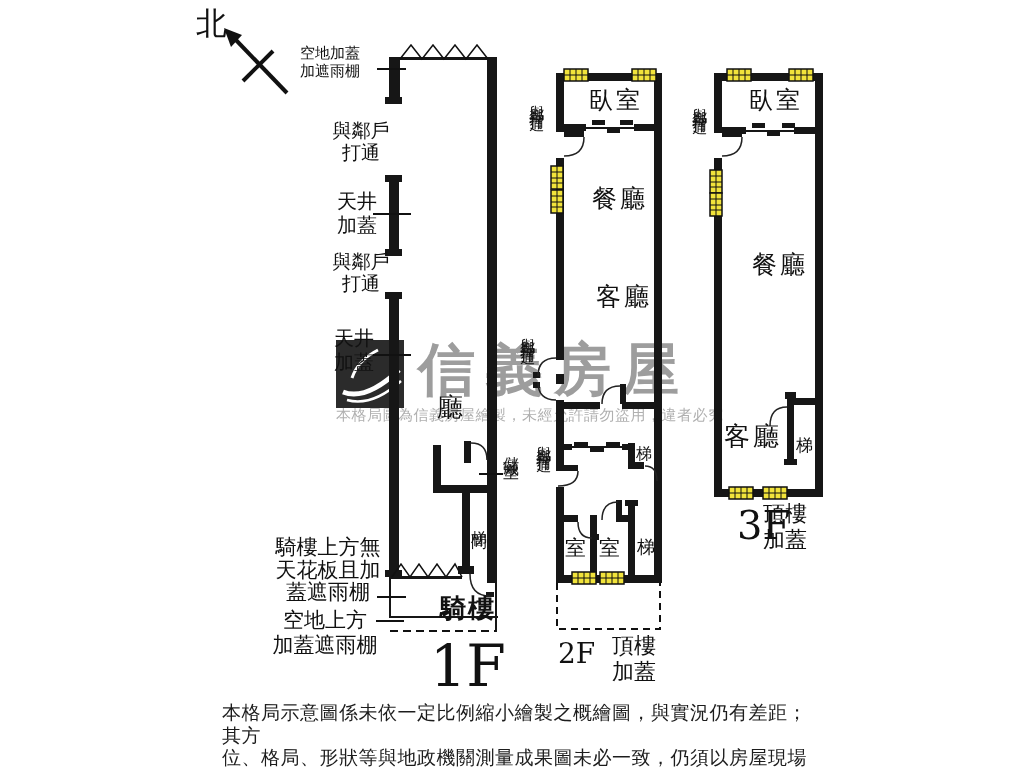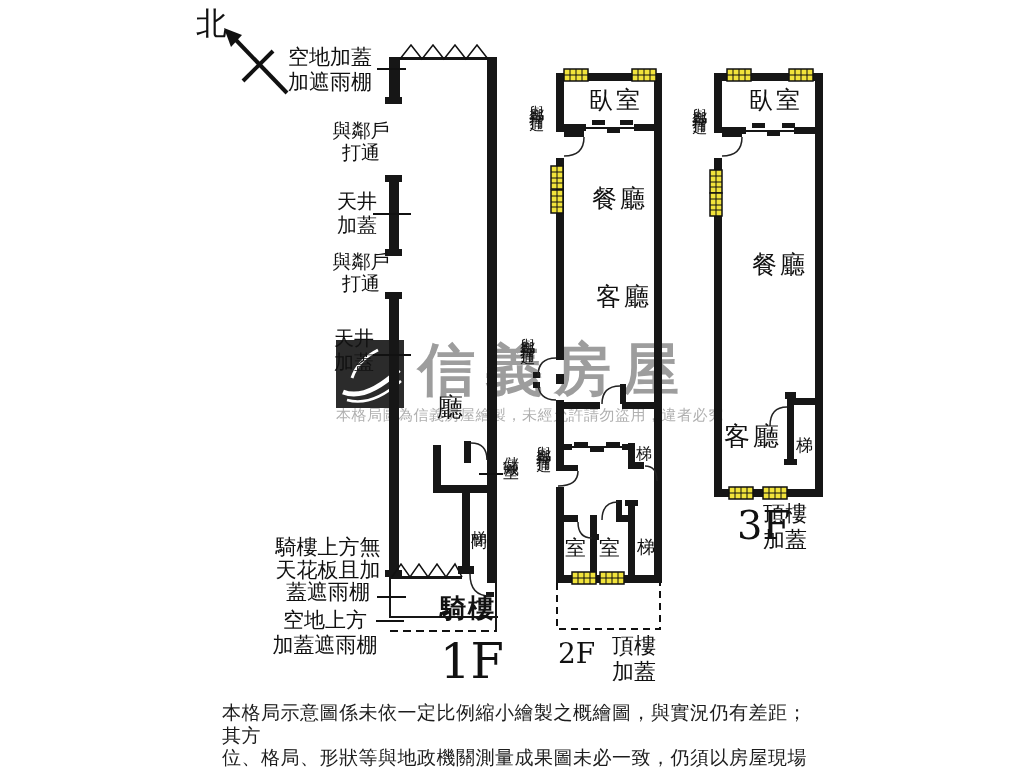--- a/index.html
+++ b/index.html
@@ -187,40 +187,40 @@
       <use href="#winh" x="763" y="487"></use>
       <use href="#winv" x="551" y="166"></use>
       <use href="#winv" x="551" y="190"></use>
       <use href="#winv" x="710" y="170"></use>
       <use href="#winv" x="710" y="193"></use>
     </g>
   </svg>
 
   <div class="lbl" style="left:196px;top:5px;font-size:31px;">北</div>
 
-  <div class="lbl" style="left:278px;top:45px;width:104px;font-size:21px;">空地加蓋
+  <div class="lbl" style="left:278px;top:45px;width:104px;font-size:15px;">空地加蓋
 加遮雨棚</div>
   <div class="lbl" style="left:330px;top:119px;width:62px;font-size:19px;">與鄰戶
 打通</div>
   <div class="lbl" style="left:331px;top:190px;width:52px;font-size:20px;">天井
 加蓋</div>
   <div class="lbl" style="left:330px;top:250px;width:62px;font-size:19px;">與鄰戶
 打通</div>
   <div class="lbl" style="left:328px;top:327px;width:52px;font-size:20px;">天井
 加蓋</div>
   <div class="lbl" style="left:430px;top:392px;width:40px;font-size:26px;">廳</div>
   <div class="lbl vlbl" style="left:501px;top:444px;font-size:16px;letter-spacing:3px;">儲藏室</div>
   <div class="lbl vlbl" style="left:469px;top:518px;font-size:16px;letter-spacing:3px;">梯間</div>
   <div class="lbl" style="left:438px;top:584px;width:60px;font-size:26px;font-weight:bold;letter-spacing:2px;margin-top:9px;">騎樓</div>
   <div class="lbl" style="left:268px;top:608px;width:114px;font-size:21px;">空地上方
 加蓋遮雨棚</div>
   <div class="lbl" style="left:272px;top:536px;width:112px;font-size:21px;line-height:22.5px;">騎樓上方無
 天花板且加
 蓋遮雨棚</div>
-  <div class="lbl serif" style="left:440px;top:633px;font-size:48px;">1F</div>
+  <div class="lbl serif" style="left:430px;top:633px;font-size:57px;">1F</div>
 
   <div class="lbl vlbl" style="left:527px;top:93px;font-size:15px;letter-spacing:3px;">與鄰戶打通</div>
   <div class="lbl" style="left:588px;top:86px;width:56px;font-size:24px;letter-spacing:3px;">臥室</div>
   <div class="lbl" style="left:590px;top:184px;width:60px;font-size:25px;letter-spacing:3px;">餐廳</div>
   <div class="lbl" style="left:594px;top:282px;width:60px;font-size:25px;letter-spacing:3px;">客廳</div>
   <div class="lbl vlbl" style="left:518px;top:326px;font-size:15px;letter-spacing:3px;">與鄰戶打通</div>
   <div class="lbl vlbl" style="left:534px;top:434px;font-size:15px;letter-spacing:3px;">與鄰戶打通</div>
   <div class="lbl" style="left:636px;top:445px;font-size:16px;">梯</div>
   <div class="lbl" style="left:565px;top:536px;font-size:21px;">室</div>
   <div class="lbl" style="left:599px;top:536px;font-size:21px;">室</div>

